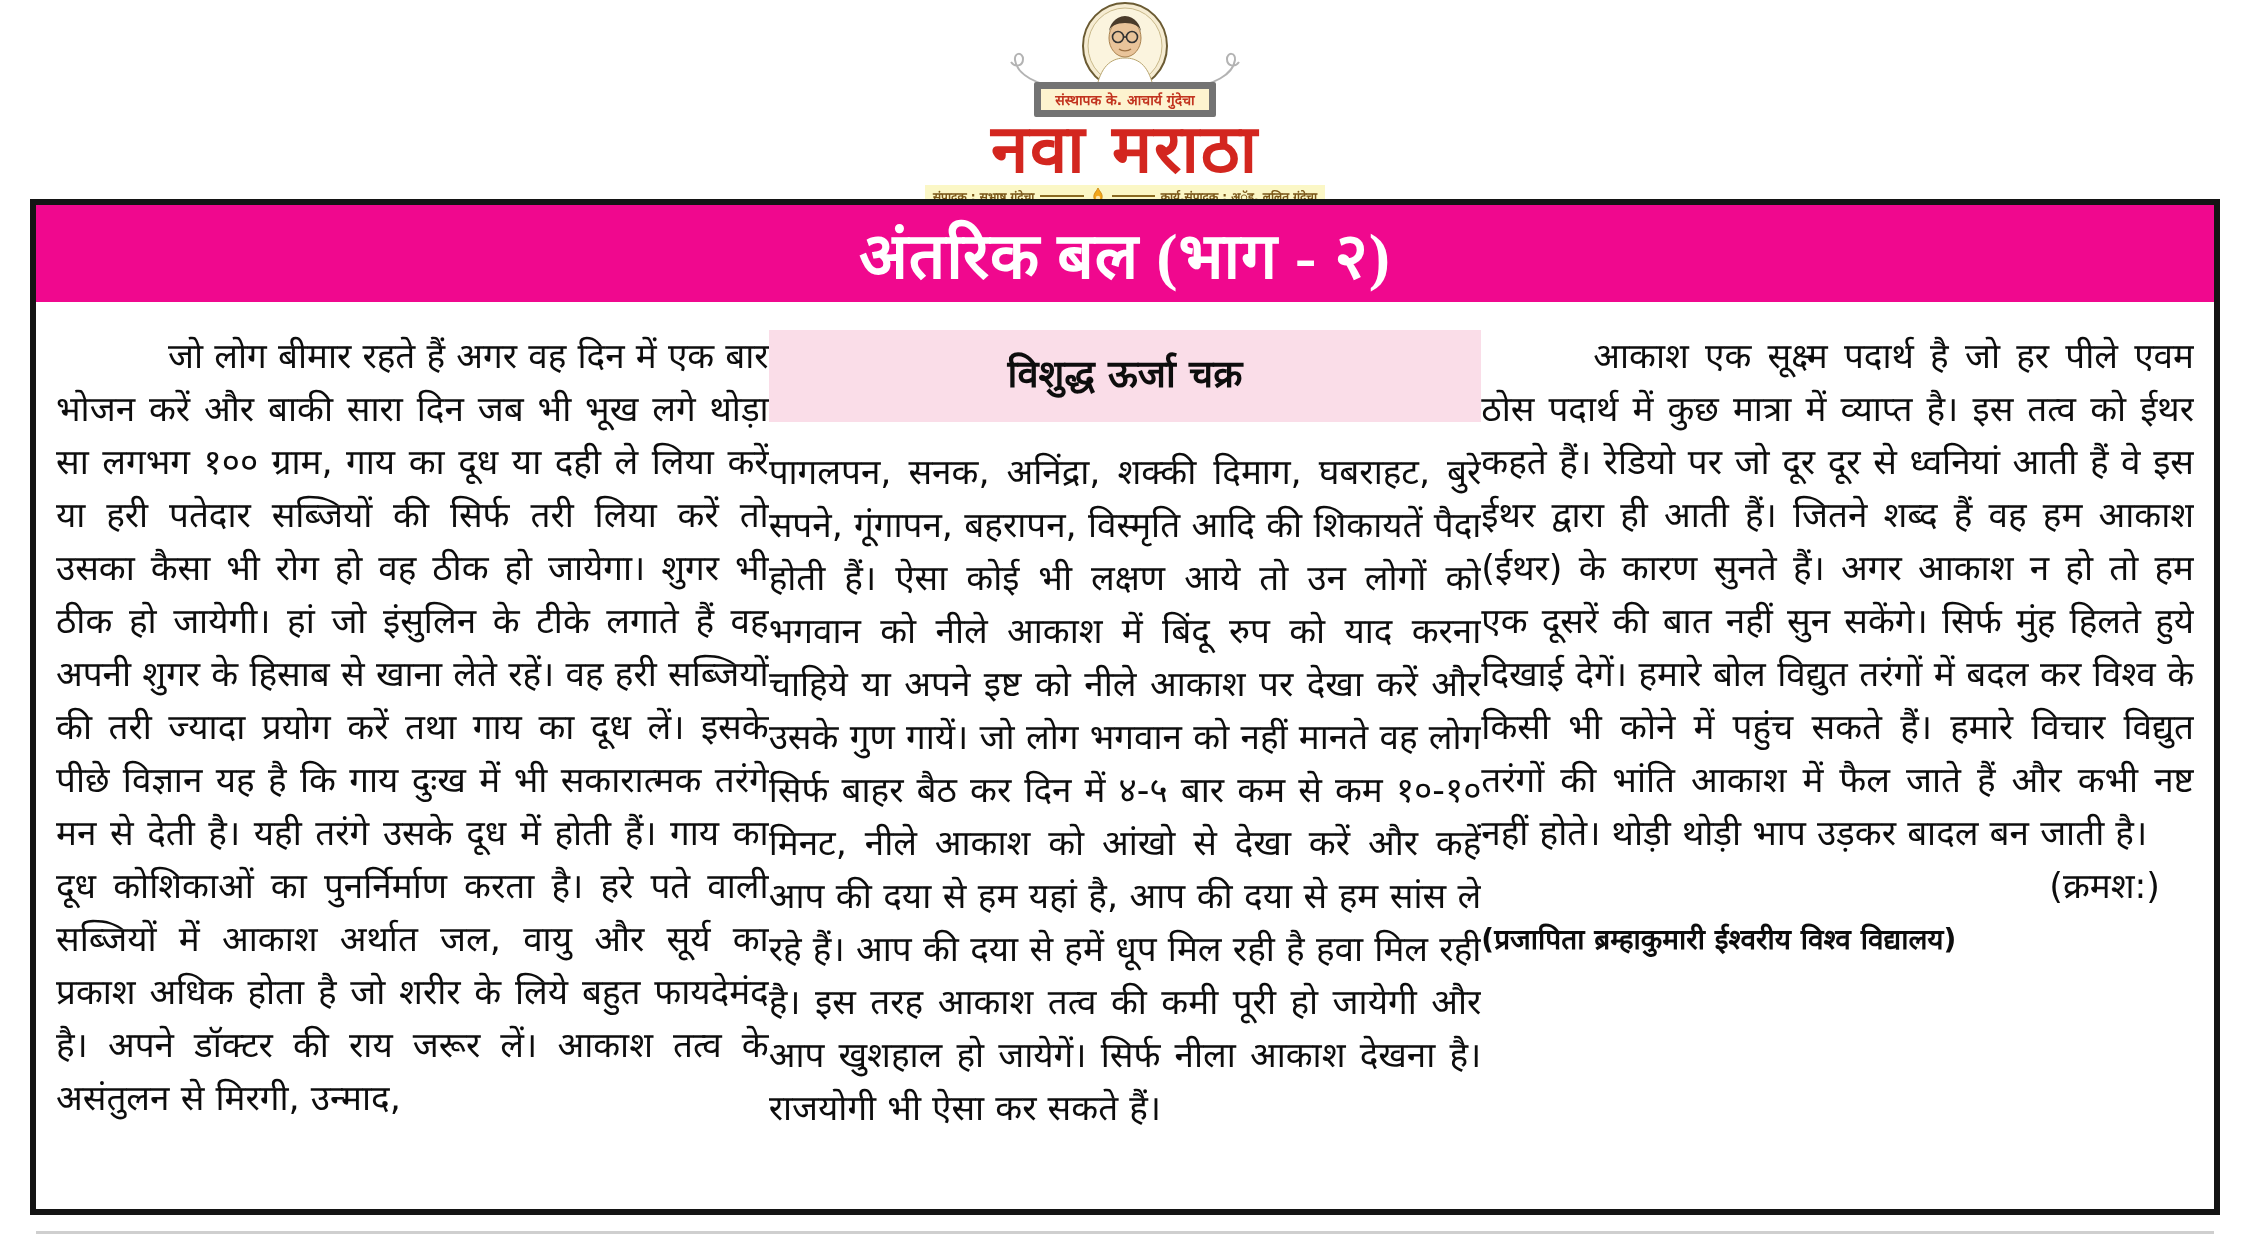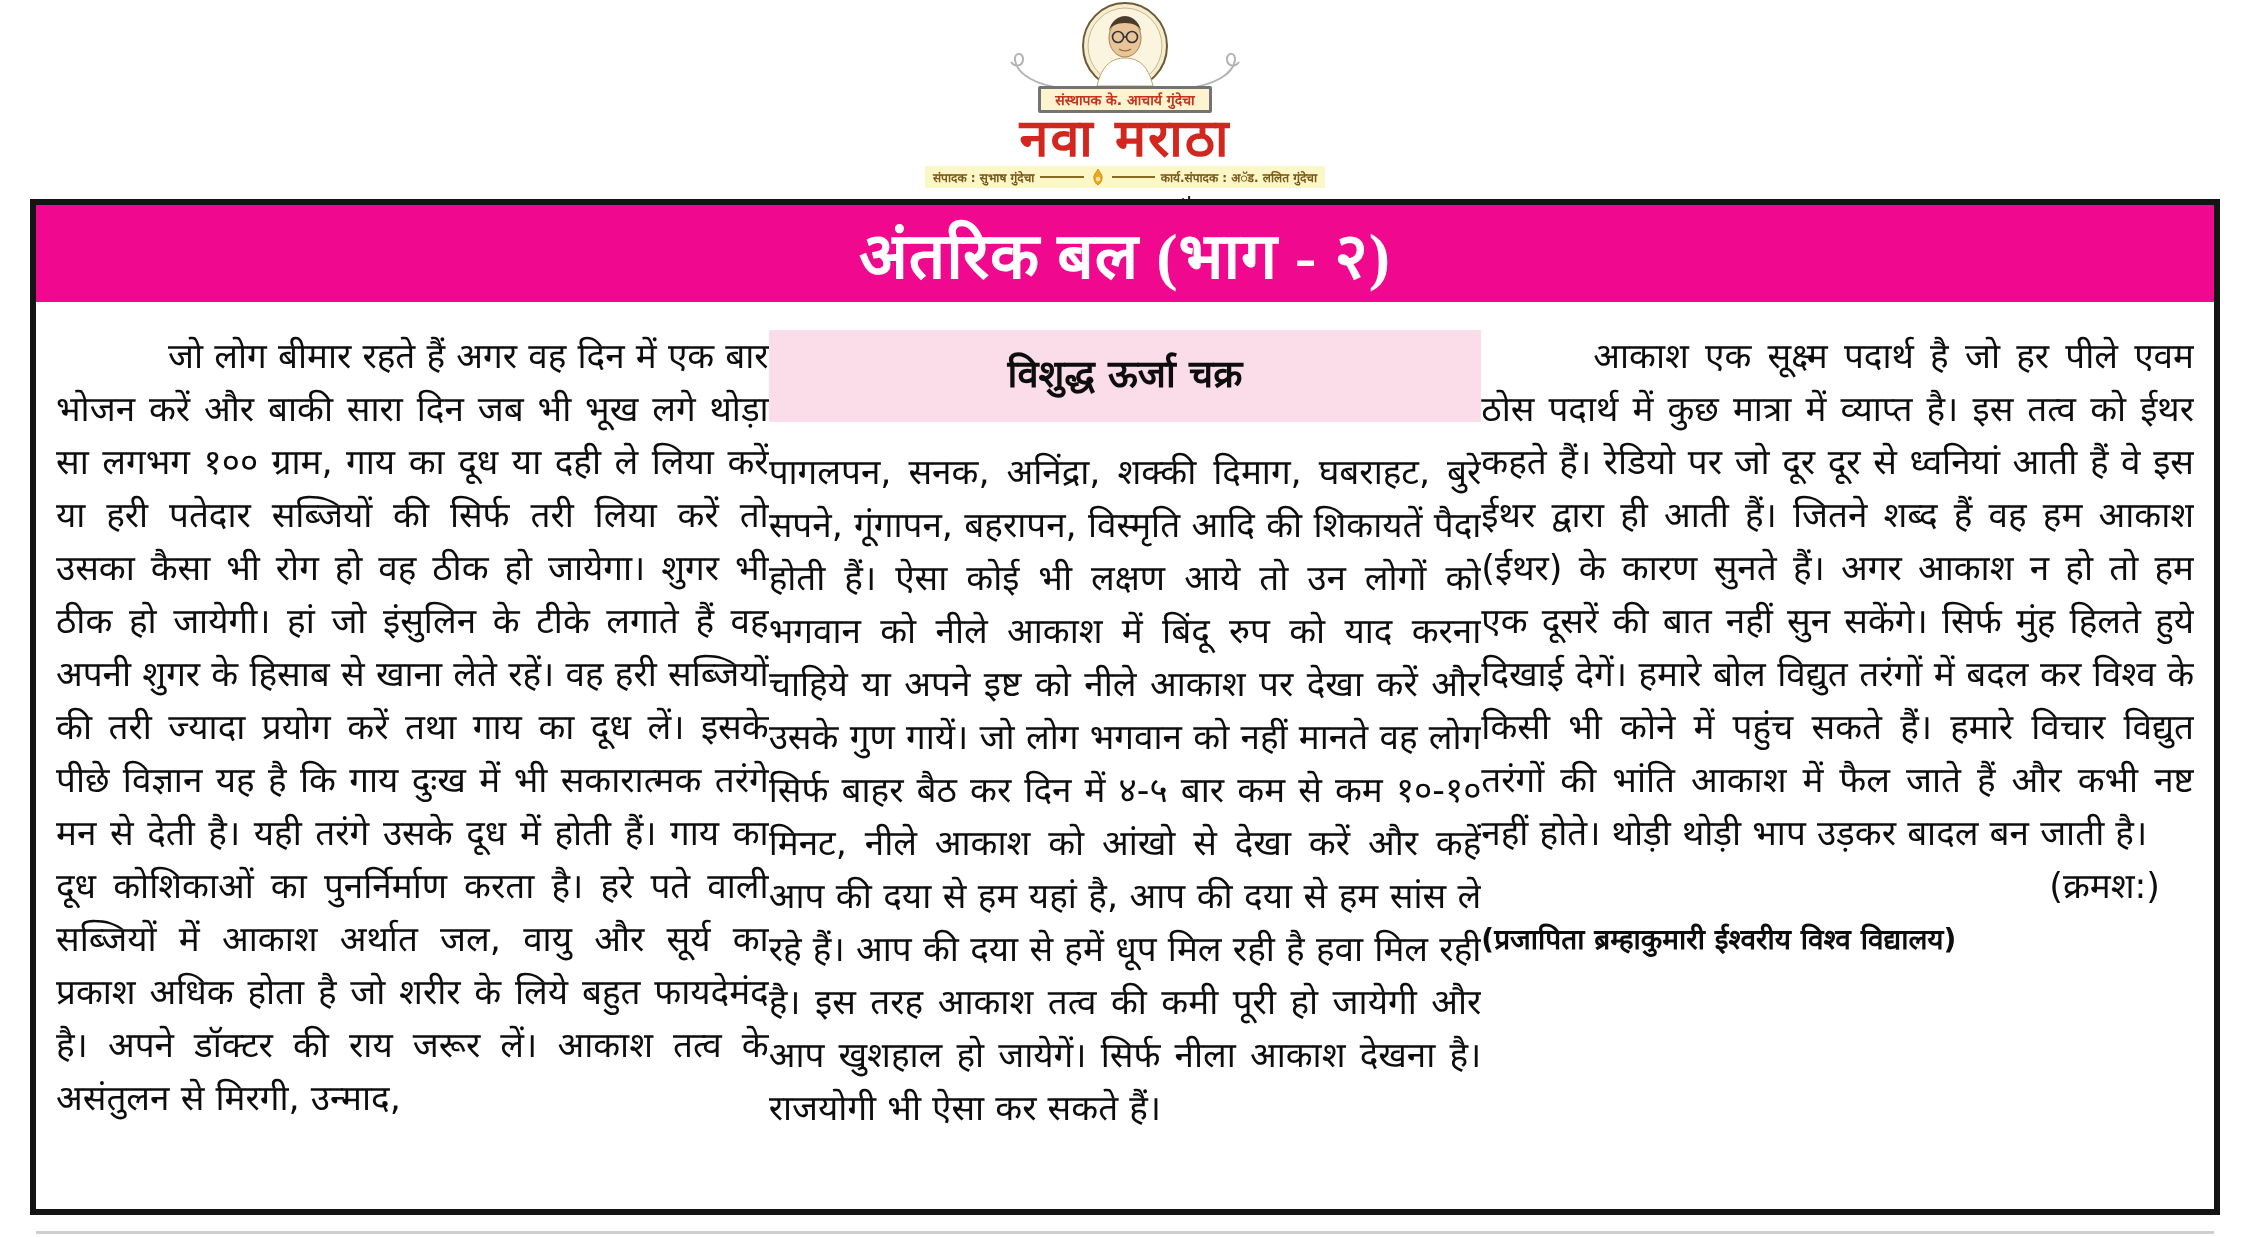--- a/index.html
+++ b/index.html
@@ -7,25 +7,25 @@
   body { font-family: "DejaVu Sans", sans-serif; color: #111; }
 
   .page { position: relative; width: 2250px; height: 1237px; background: #fff; }
 
   
   .masthead { text-align: center; padding-top: 2px; height: 196px; }
   .portrait-row { display: flex; align-items: flex-end; justify-content: center; gap: 10px; height: 88px; }
   .flourish { opacity: .75; }
   .ribbon {
     display: inline-block; margin-top: -14px; position: relative; z-index: 2;
-    background: #fdf3cf; border: 3px solid #737373; color: #c2341f;
+    background: #fdf3cf; border: 7px solid #737373; color: #c2341f;
     font-size: 14px; font-weight: bold; padding: 1px 14px; border-radius: 2px;
   }
   .paper-title {
-    color: #d3261f; font-weight: 800; font-size: 52px; line-height: 1.02;
+    color: #d3261f; font-weight: 800; font-size: 67px; line-height: 1.02;
     font-family: "DejaVu Serif", serif; letter-spacing: 2px; margin-top: -2px;
   }
   .editor-strip {
     width: 400px; margin: 2px auto 0; background: #fbf7c6;
     display: flex; align-items: center; gap: 6px; padding: 2px 8px;
     font-size: 12px; color: #7a5618; font-weight: bold;
   }
   .editor-strip .rule { flex: 1; border-top: 2px solid #8a6a20; }
   .website { font-size: 23px; color: #1c1c1c; margin-top: 5px; font-family: "Liberation Sans", sans-serif; }
   .date-page { font-size: 23px; color: #1c1c1c; font-family: "Liberation Sans", sans-serif; }

